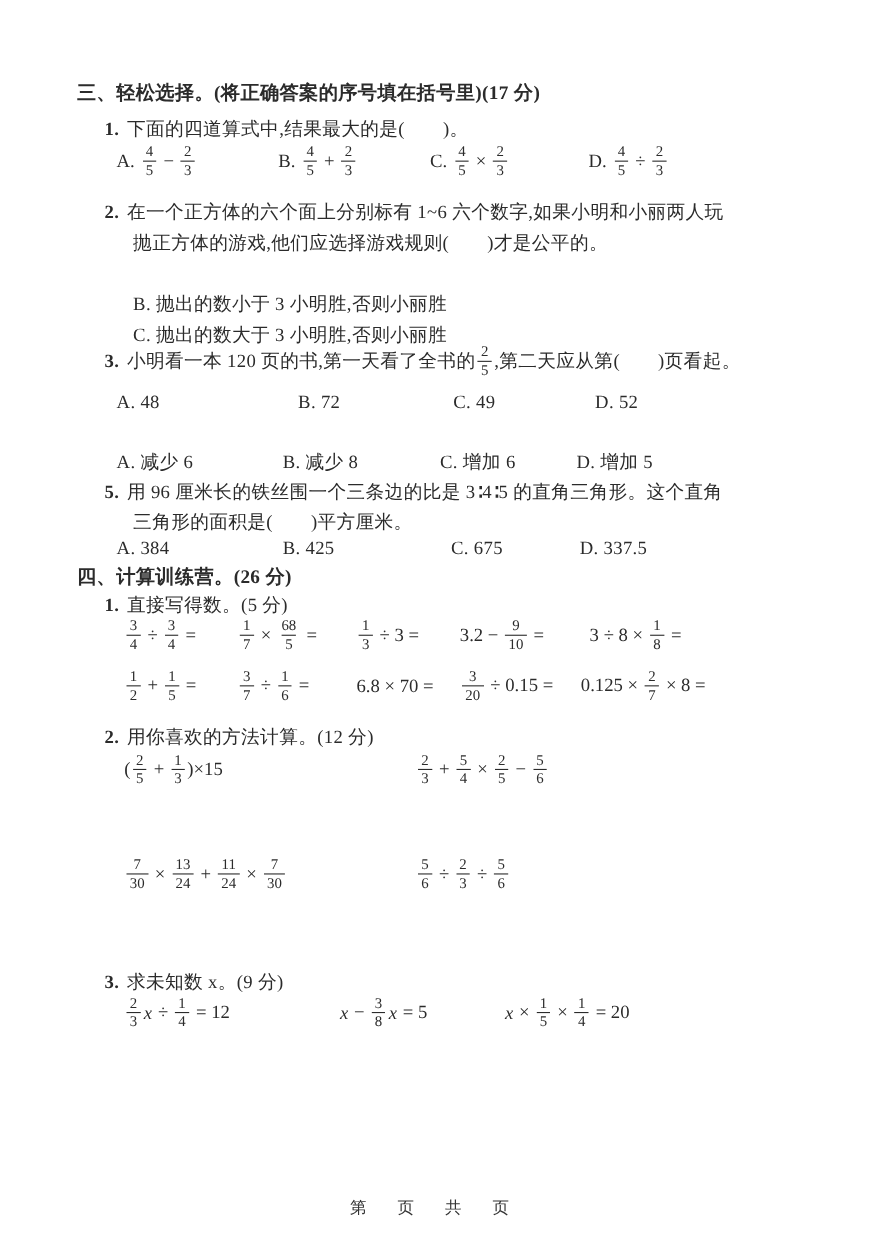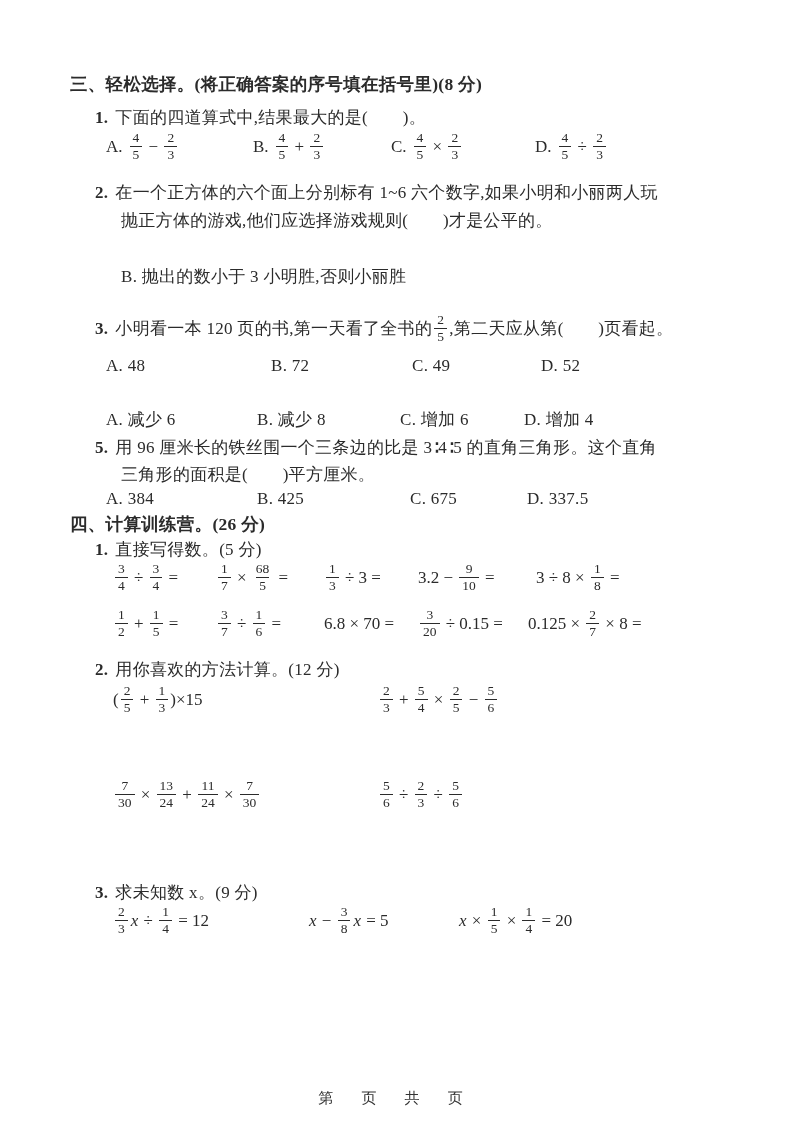--- a/index.html
+++ b/index.html
@@ -26,21 +26,21 @@
   .footer{
     width:793px;text-align:center;font-size:15px;letter-spacing:12px;color:#333;
     font-family:"Liberation Sans","DejaVu Sans",sans-serif;
   }
 </style>
 </head>
 <body>
 
 <div class="page">
 
-  <div class="abs hdr" style="left:70px;top:72px">三、轻松选择。(将正确答案的序号填在括号里)(8 分)</div>
+  <div class="abs hdr" style="left:70px;top:72px">三、轻松选择。(将正确答案的序号填在括号里)(17 分)</div>
 
   <div class="abs cn" style="left:95px;top:107px"><b class="qnum">1.</b><span>下面的四道算式中,结果最大的是(　　)。</span></div>
   <span class="abs math" style="left:106px;top:131px"><span class="optlabel">A.</span><span class="mexpr"><span class="frac">
           <span class="fn">4</span>
           <span class="fd">5</span>
         </span> − <span class="frac">
           <span class="fn">2</span>
           <span class="fd">3</span>
         </span></span></span>
   <span class="abs math" style="left:253px;top:131px"><span class="optlabel">B.</span><span class="mexpr"><span class="frac">
@@ -61,34 +61,35 @@
           <span class="fn">4</span>
           <span class="fd">5</span>
         </span> ÷ <span class="frac">
           <span class="fn">2</span>
           <span class="fd">3</span>
         </span></span></span>
 
   <div class="abs cn" style="left:95px;top:182px"><b class="qnum">2.</b><span>在一个正方体的六个面上分别标有 1~6 六个数字,如果小明和小丽两人玩</span></div>
   <div class="abs cn" style="left:121px;top:210px">抛正方体的游戏,他们应选择游戏规则(　　)才是公平的。</div>
   <div class="abs cn" style="left:121px;top:266px">B. 抛出的数小于 3 小明胜,否则小丽胜</div>
+  <div class="abs cn" style="left:121px;top:294px">C. 抛出的数大于 3 小明胜,否则小丽胜</div>
 
   <div class="abs cn" style="left:95px;top:313px"><b class="qnum">3.</b><span class="mexpr">小明看一本 120 页的书,第一天看了全书的<span class="frac">
           <span class="fn">2</span>
           <span class="fd">5</span>
         </span>,第二天应从第(　　)页看起。</span></div>
   <span class="abs cn" style="left:106px;top:355px">A. 48</span>
   <span class="abs cn" style="left:271px;top:355px">B. 72</span>
   <span class="abs cn" style="left:412px;top:355px">C. 49</span>
   <span class="abs cn" style="left:541px;top:355px">D. 52</span>
 
   <span class="abs cn" style="left:106px;top:409px">A. 减少 6</span>
   <span class="abs cn" style="left:257px;top:409px">B. 减少 8</span>
   <span class="abs cn" style="left:400px;top:409px">C. 增加 6</span>
-  <span class="abs cn" style="left:524px;top:409px">D. 增加 4</span>
+  <span class="abs cn" style="left:524px;top:409px">D. 增加 5</span>
 
   <div class="abs cn" style="left:95px;top:437px"><b class="qnum">5.</b><span>用 96 厘米长的铁丝围一个三条边的比是 3∶4∶5 的直角三角形。这个直角</span></div>
   <div class="abs cn" style="left:121px;top:464px">三角形的面积是(　　)平方厘米。</div>
   <span class="abs cn" style="left:106px;top:488px">A. 384</span>
   <span class="abs cn" style="left:257px;top:488px">B. 425</span>
   <span class="abs cn" style="left:410px;top:488px">C. 675</span>
   <span class="abs cn" style="left:527px;top:488px">D. 337.5</span>
 
   <div class="abs hdr" style="left:70px;top:512px">四、计算训练营。(26 分)</div>
 

